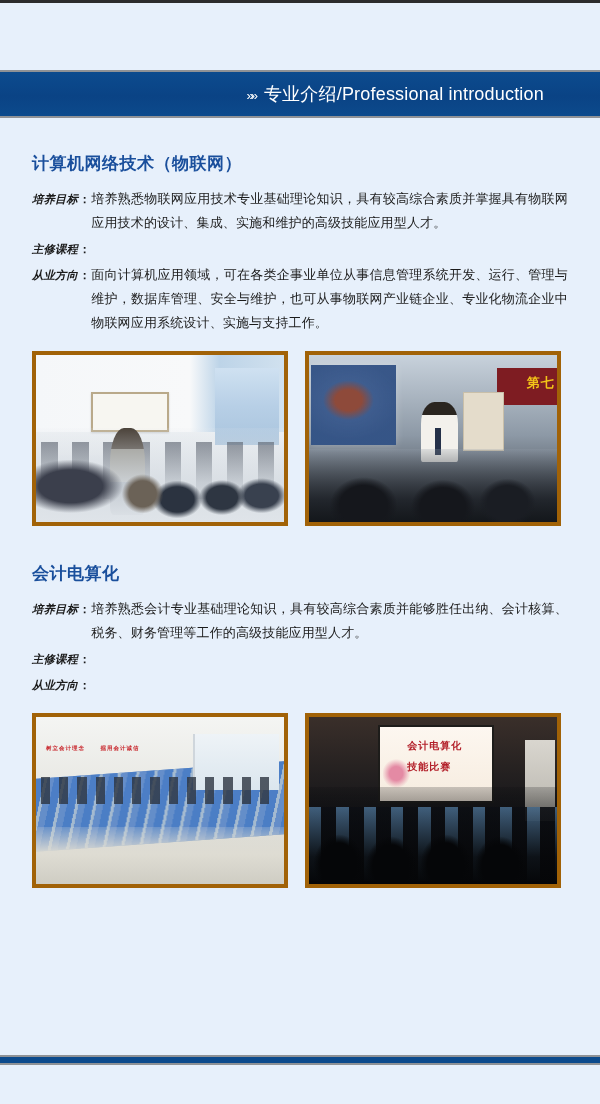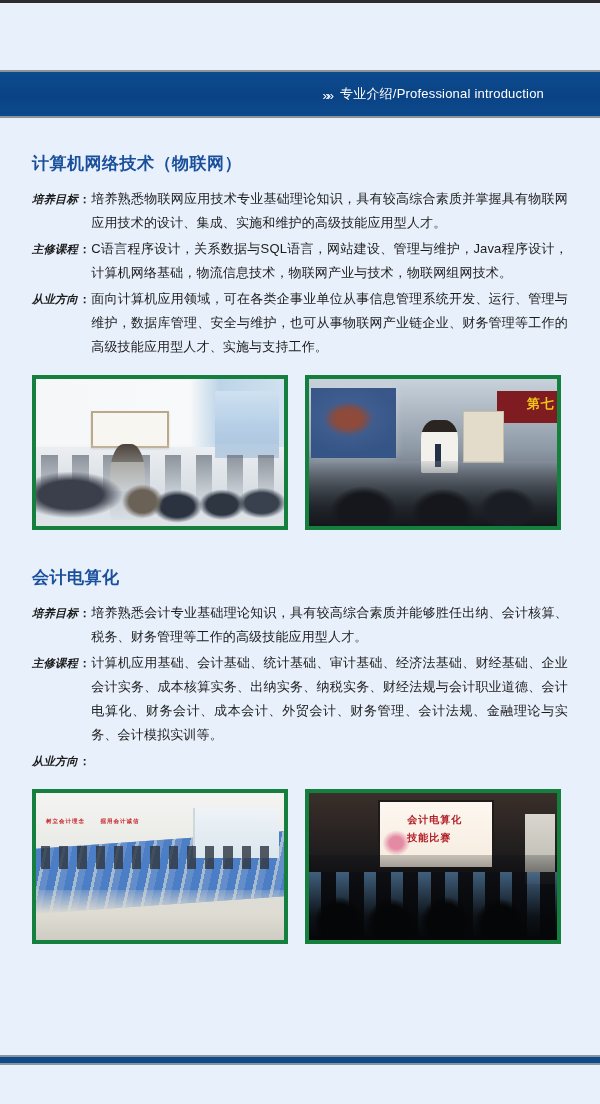--- a/index.html
+++ b/index.html
@@ -60,21 +60,21 @@
   .chevrons {
     color: #ffffff;
     font-size: 13px;
     letter-spacing: -3px;
     line-height: 1;
     margin-right: 2px;
     transform: translateY(1px);
   }
   .banner-title {
     color: #ffffff;
-    font-size: 13px;
+    font-size: 18px;
     letter-spacing: 0.2px;
     white-space: nowrap;
   }
 
   
   .content {
     position: absolute;
     top: 116px;
     left: 0;
     width: 600px;
@@ -130,22 +130,22 @@
   
   .photo-row {
     display: flex;
     gap: 17px;
     padding: 0 32px;
     box-sizing: border-box;
     margin-top: 16px;
   }
   .photo {
     width: 256px;
-    height: 155px;
-    background: #15803d;
+    height: 175px;
+    background: #a16207;
     box-sizing: border-box;
     padding: 4px;
     position: relative;
     overflow: hidden;
   }
   .photo-img {
     width: 100%;
     height: 100%;
     position: relative;
     overflow: hidden;
@@ -418,27 +418,26 @@
 
         <div class="field">
           <span class="field-label">培养目标</span>
           <span class="field-colon">：</span>
           <span class="field-body">培养熟悉物联网应用技术专业基础理论知识，具有较高综合素质并掌握具有物联网应用技术的设计、集成、实施和维护的高级技能应用型人才。</span>
         </div>
 
         <div class="field">
           <span class="field-label">主修课程</span>
           <span class="field-colon">：</span>
-          <span class="field-body">C语言程序设计，关系数据与SQL语言，网站建设、管理与维护，Java程序设计，计算机网络基础，物流信息技术，物联网产业与技术，物联网组网技术。</span>
         </div>
 
         <div class="field">
           <span class="field-label">从业方向</span>
           <span class="field-colon">：</span>
-          <span class="field-body">面向计算机应用领域，可在各类企事业单位从事信息管理系统开发、运行、管理与维护，数据库管理、安全与维护，也可从事物联网产业链企业、财务管理等工作的高级技能应用型人才、实施与支持工作。</span>
+          <span class="field-body">面向计算机应用领域，可在各类企事业单位从事信息管理系统开发、运行、管理与维护，数据库管理、安全与维护，也可从事物联网产业链企业、专业化物流企业中物联网应用系统设计、实施与支持工作。</span>
         </div>
 
       </div>
     </div>
 
     <div class="photo-row">
       <div class="photo">
         <div class="photo-img pic-lab1">
           <div class="lab1-window"></div>
           <div class="lab1-board"></div>
@@ -465,21 +464,20 @@
 
         <div class="field">
           <span class="field-label">培养目标</span>
           <span class="field-colon">：</span>
           <span class="field-body">培养熟悉会计专业基础理论知识，具有较高综合素质并能够胜任出纳、会计核算、税务、财务管理等工作的高级技能应用型人才。</span>
         </div>
 
         <div class="field">
           <span class="field-label">主修课程</span>
           <span class="field-colon">：</span>
-          <span class="field-body">计算机应用基础、会计基础、统计基础、审计基础、经济法基础、财经基础、企业会计实务、成本核算实务、出纳实务、纳税实务、财经法规与会计职业道德、会计电算化、财务会计、成本会计、外贸会计、财务管理、会计法规、金融理论与实务、会计模拟实训等。</span>
         </div>
 
         <div class="field">
           <span class="field-label">从业方向</span>
           <span class="field-colon">：</span>
         </div>
 
       </div>
     </div>
 

